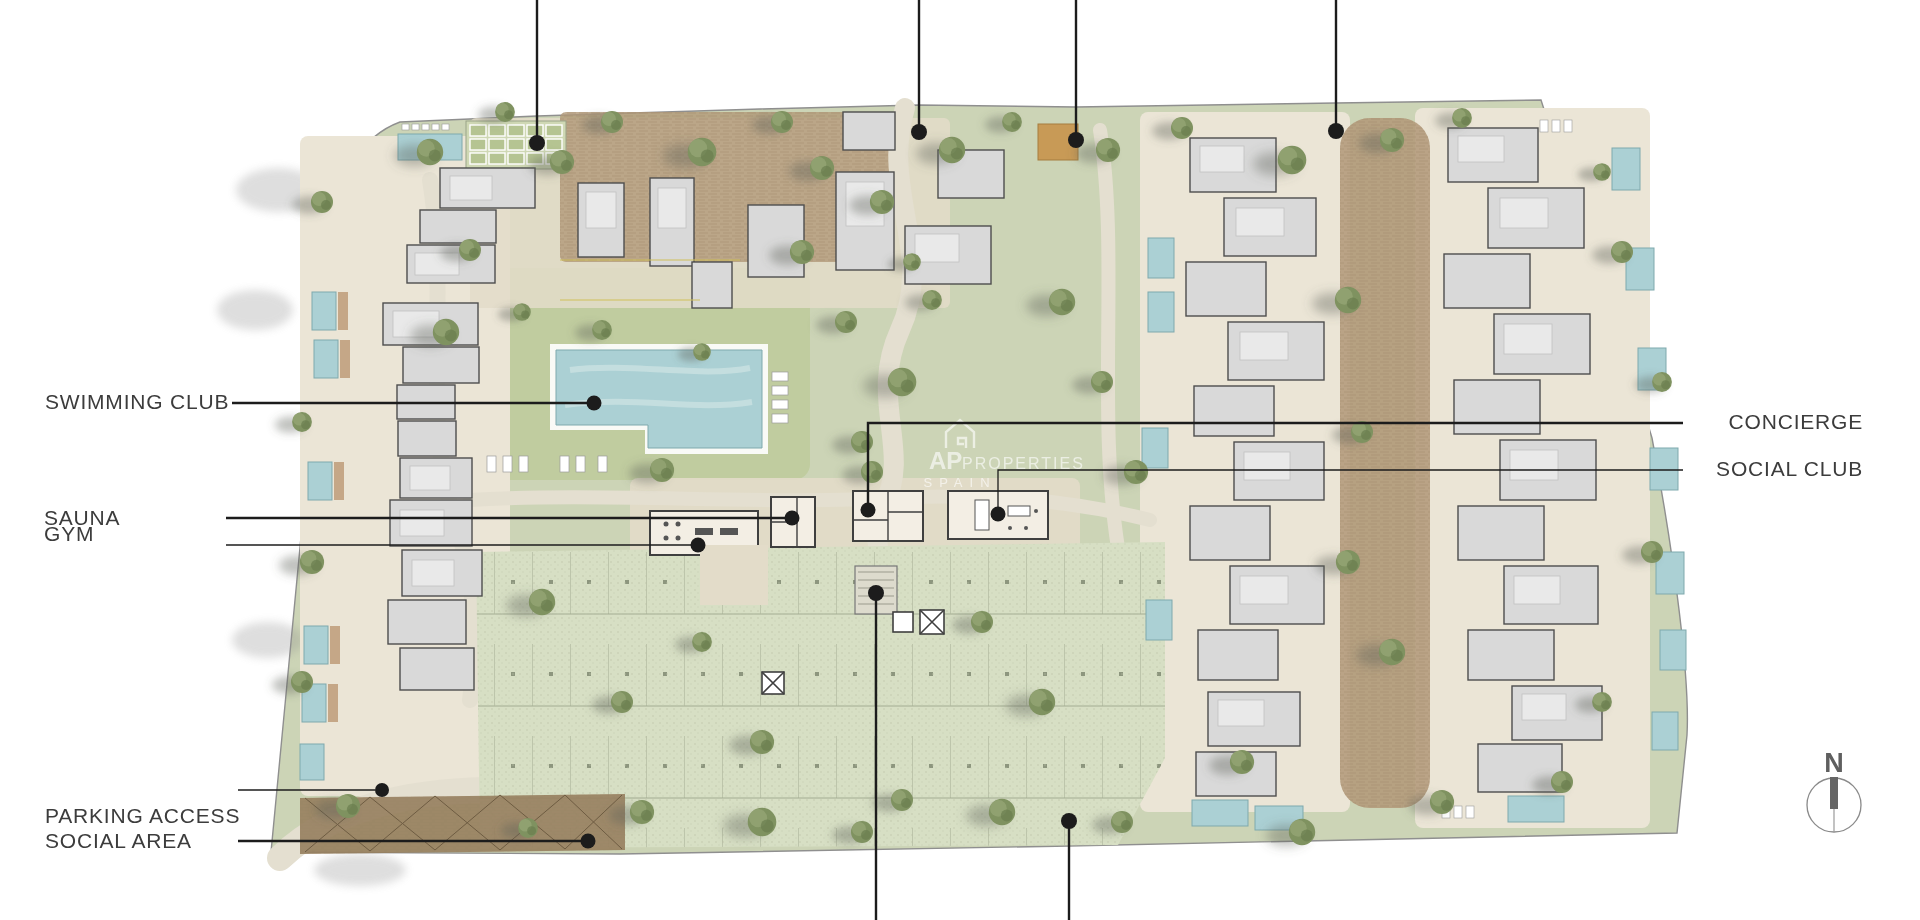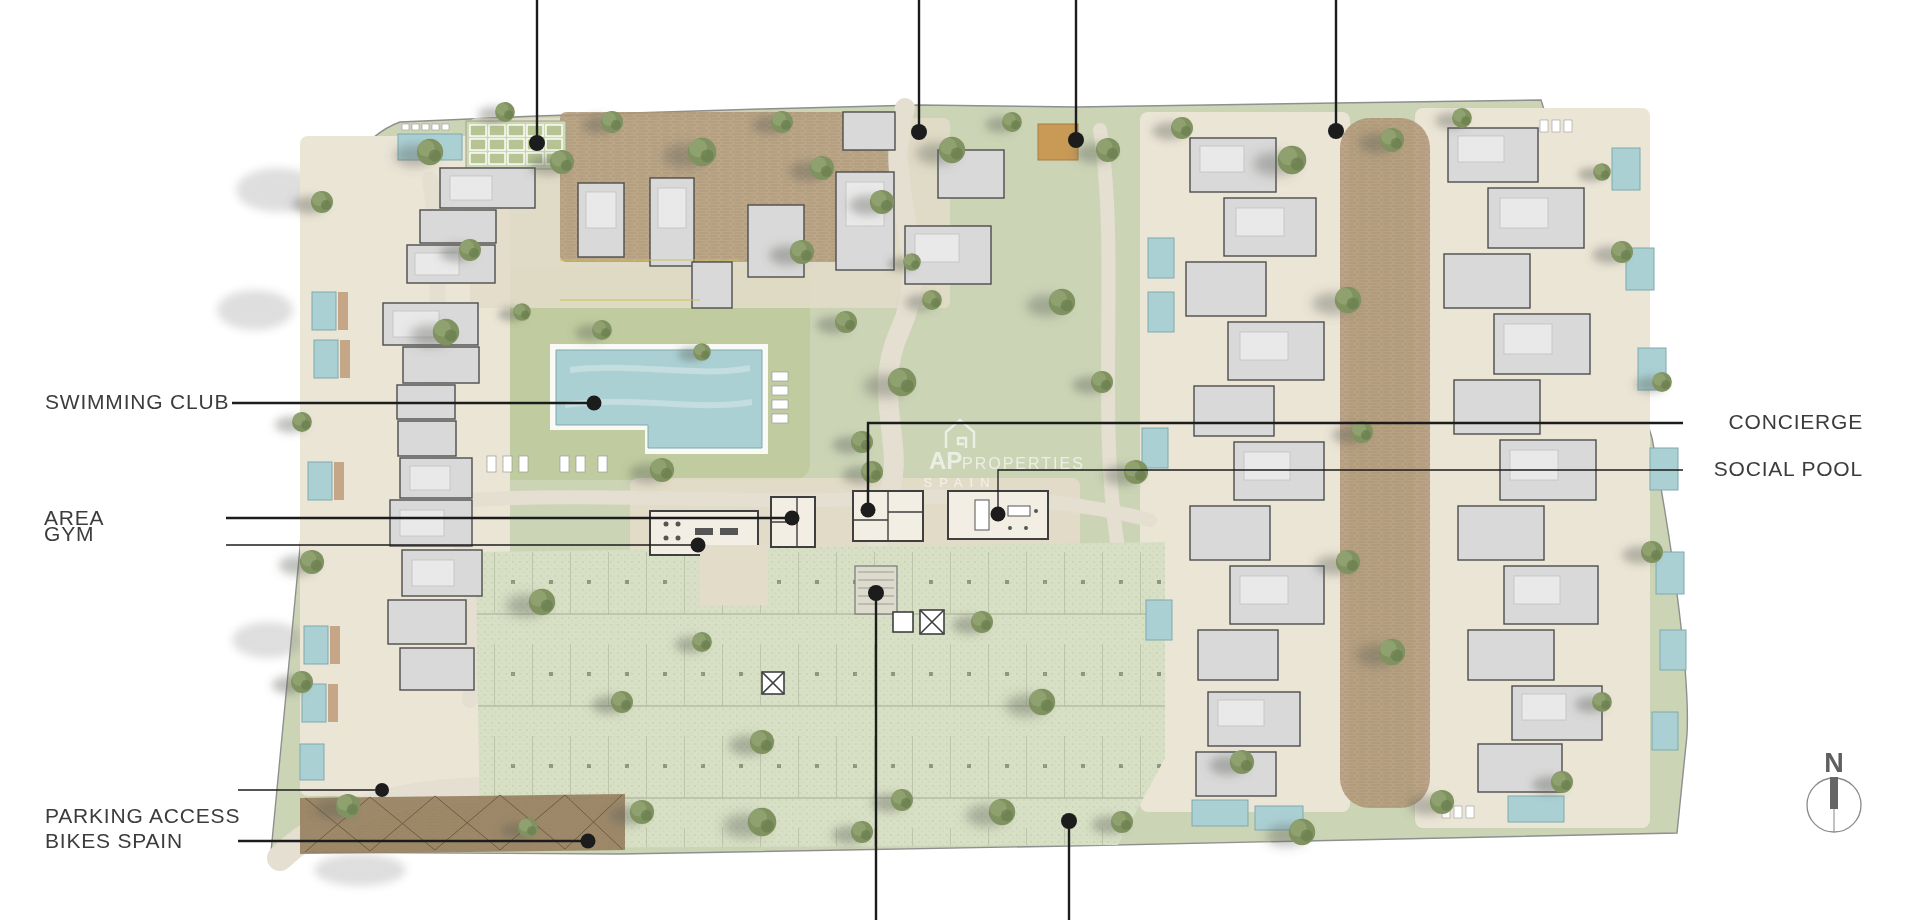--- a/index.html
+++ b/index.html
@@ -459,25 +459,25 @@
   <g>
     <text class="compass-txt" x="1834" y="772" text-anchor="middle">N</text>
     <circle cx="1834" cy="805" r="27" fill="none" stroke="#8a8a8a" stroke-width="1.3"></circle>
     <rect x="1830" y="777" width="8" height="32" fill="#666"></rect>
     <path d="M1834,809 V832" stroke="#9a9a9a" stroke-width="1.2"></path>
   </g>
 </svg>
 
 <div class="callout-label" style="left:45px;top:389px">SWIMMING CLUB</div>
 
-<div class="callout-label" style="left:44px;top:505px">AREA</div>
+<div class="callout-label" style="left:44px;top:505px">SAUNA</div>
 
 <div class="callout-label" style="left:44px;top:521px">GYM</div>
 
 <div class="callout-label" style="left:45px;top:803px">PARKING ACCESS</div>
 
-<div class="callout-label" style="left:45px;top:828px">BIKES SPAIN</div>
+<div class="callout-label" style="left:45px;top:828px">SOCIAL AREA</div>
 
 <div class="callout-label callout-right" style="right:57px;top:409px">CONCIERGE</div>
 
-<div class="callout-label callout-right" style="right:57px;top:456px">SOCIAL POOL</div>
+<div class="callout-label callout-right" style="right:57px;top:456px">SOCIAL CLUB</div>
 
 </div>
 
 </body></html>

